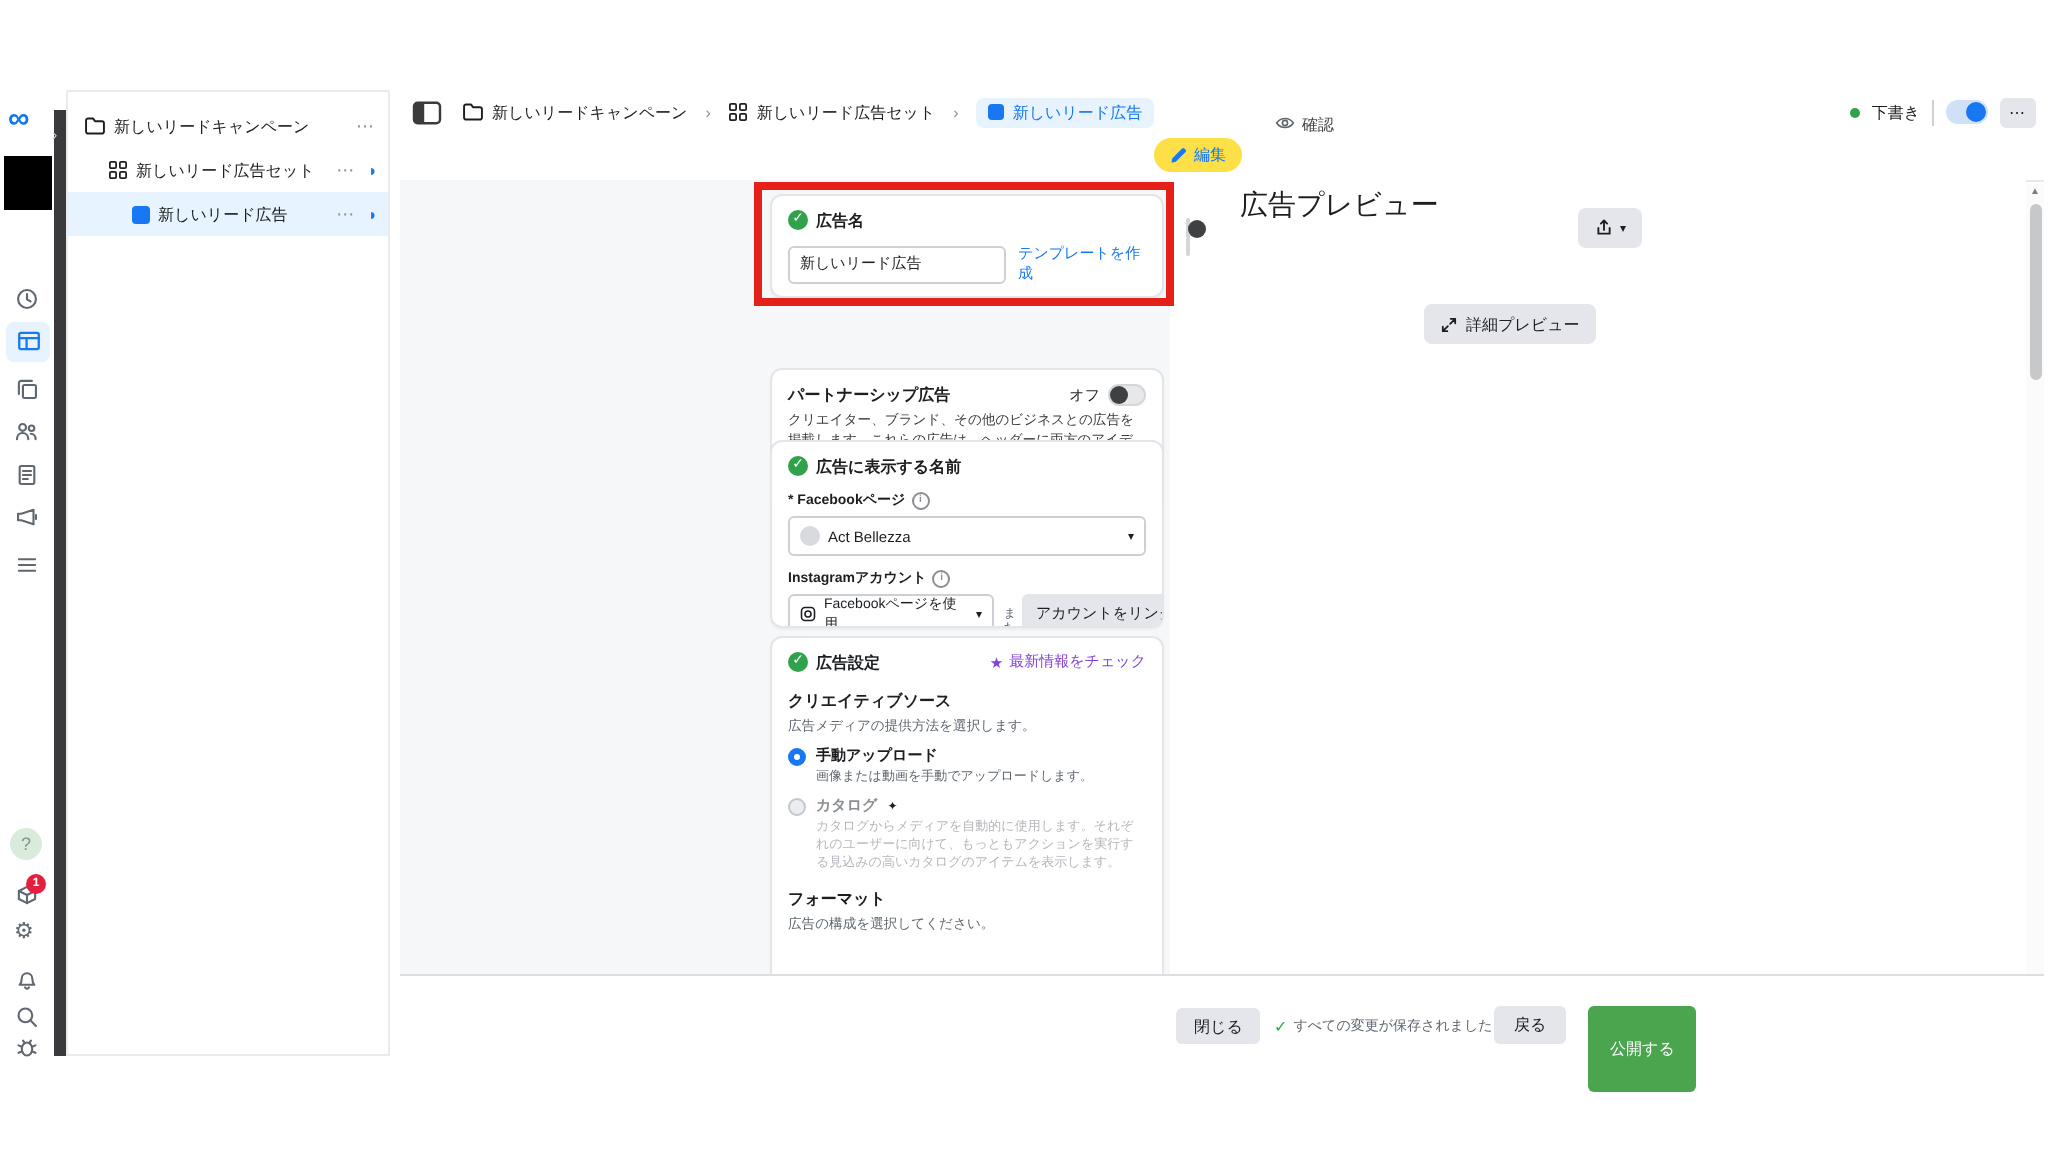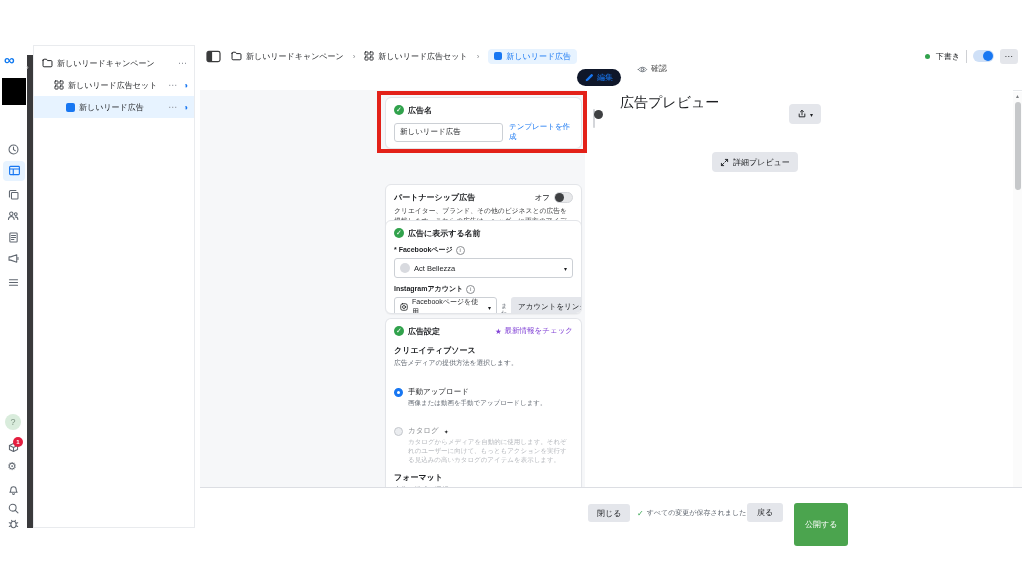--- a/index.html
+++ b/index.html
@@ -50,22 +50,22 @@
   .tgl{position:relative;border-radius:7px;}
   .tgl-on{width:21px;height:12px;background:#cfe0f7;}
   .tgl-on .knob{position:absolute;right:1px;top:1px;width:10px;height:10px;border-radius:50%;background:#1877f2;}
   .tgl-off{width:19px;height:11px;background:#e7e8ea;border:1px solid #d4d6da;box-sizing:border-box;}
   .tgl-off .knob{position:absolute;left:0;top:0;width:9px;height:9px;border-radius:50%;background:#3e4042;}
   [data-name="top-more-button"]{width:18px;height:15px;background:#e4e6eb;border-radius:3px;color:#1c1e21;
      font-size:8px;letter-spacing:1px;text-align:center;line-height:15px;}
 
   
   [data-name="tab-edit"]{left:577px;top:69px;height:17px;display:flex;align-items:center;gap:3px;
-     background:#0f172a;color:#1877f2;border-radius:12px;padding:0 8px;font-size:8px;}
-  [data-name="tab-review"]{left:637px;top:57px;height:17px;display:flex;align-items:flex-end;gap:3px;
+     background:#fde047;color:#1877f2;border-radius:12px;padding:0 8px;font-size:8px;}
+  [data-name="tab-review"]{left:637px;top:57px;height:17px;display:flex;align-items:flex-start;gap:3px;
      color:#444;font-size:8px;}
 
   
   [data-name="edit-pane-bg"]{left:200px;top:90px;width:385px;height:397px;background:#f6f7f9;}
   [data-name="preview-pane-bg"]{left:585px;top:90px;width:428px;height:397px;background:#fff;}
   [data-name="pane-divider"]{left:200px;top:90px;width:822px;height:1px;background:#e6e8eb;}
 
   
   .card{position:absolute;left:385px;width:197px;background:#fff;border:1px solid #e3e5e9;border-radius:6px;
      box-sizing:border-box;padding:7px 8px;box-shadow:0 1px 1px rgba(0,0,0,.04);overflow:hidden;z-index:2;}
@@ -97,21 +97,21 @@
   .ig-row{display:flex;align-items:flex-start;gap:4px;margin-top:3px;}
   .dd-ig{width:103px;margin-top:0;font-size:7px;flex:0 0 auto;}
   [data-name="or-label"]{writing-mode:vertical-rl;font-size:6px;color:#606770;line-height:1;margin-top:2px;}
   .btn-gray{display:inline-flex;align-items:center;justify-content:center;height:20px;background:#e4e6eb;
      border-radius:3px;padding:0 7px;font-size:7.5px;color:#1c1e21;white-space:nowrap;}
 
   [data-name="ad-setup-card"]{top:318px;height:169px;border-bottom:none;border-bottom-left-radius:0;border-bottom-right-radius:0;}
   .updates{margin-left:auto;display:flex;align-items:center;gap:3px;font-weight:normal;font-size:7.5px;color:#8243d6;}
   .sec-h{font-size:8px;font-weight:bold;margin-top:8px;}
   .sec-sub{font-size:6.8px;color:#606770;margin-top:2px;}
-  .radio-row{display:flex;align-items:center;gap:5px;margin-top:19px;font-size:7.5px;font-weight:normal;}
+  .radio-row{display:flex;align-items:center;gap:5px;margin-top:5px;font-size:7.5px;font-weight:bold;}
   .radio{width:9px;height:9px;border-radius:50%;box-sizing:border-box;flex:0 0 auto;}
   .r-sel{border:3px solid #1877f2;background:#fff;}
   .r-dis{border:1px solid #c4c7cc;background:#ebedf0;}
   .r-desc{font-size:6.5px;color:#606770;margin:1px 0 0 14px;line-height:1.4;}
   .r-desc.dim{color:#b4b7bc;}
   .cat-lbl{color:#8a8d91;}
   .spark{color:#1c1e21;font-size:6px;}
 
   
   [data-name="preview-toggle"]{left:593px;top:110px;}

